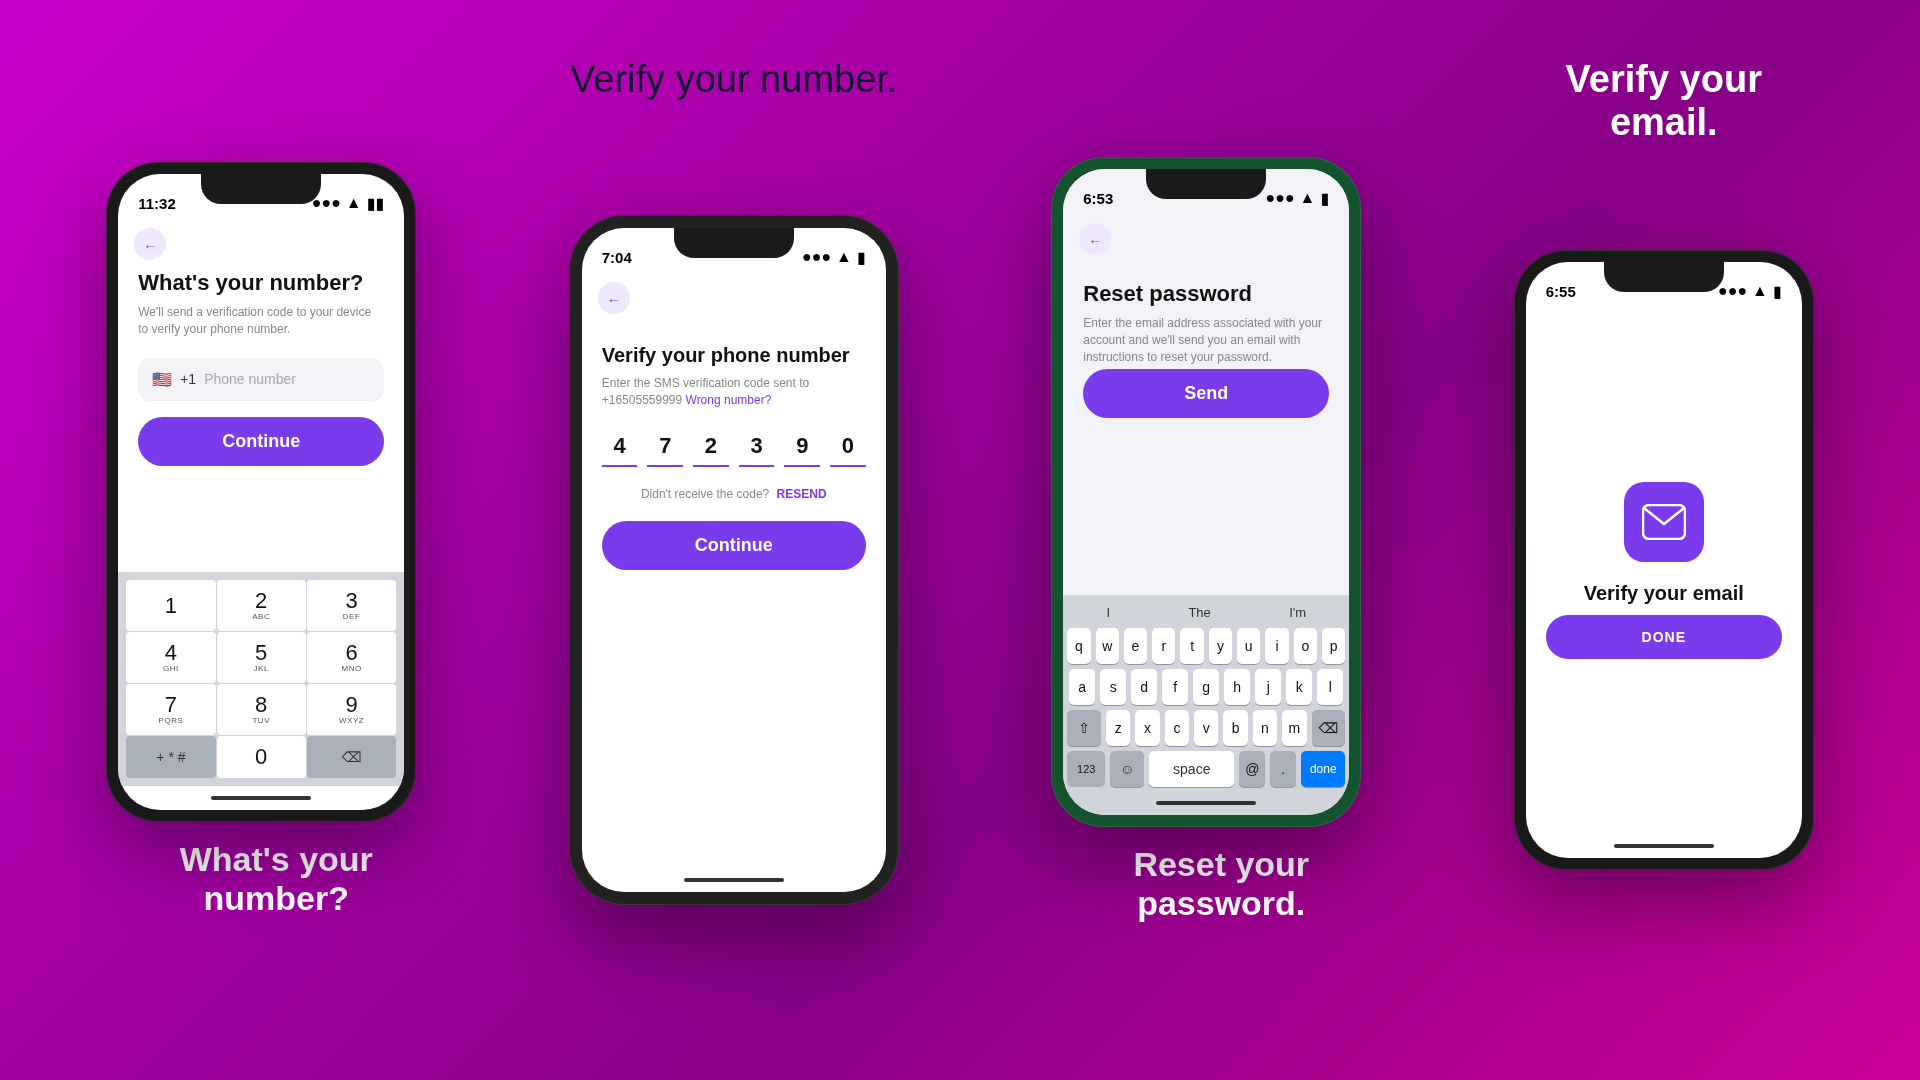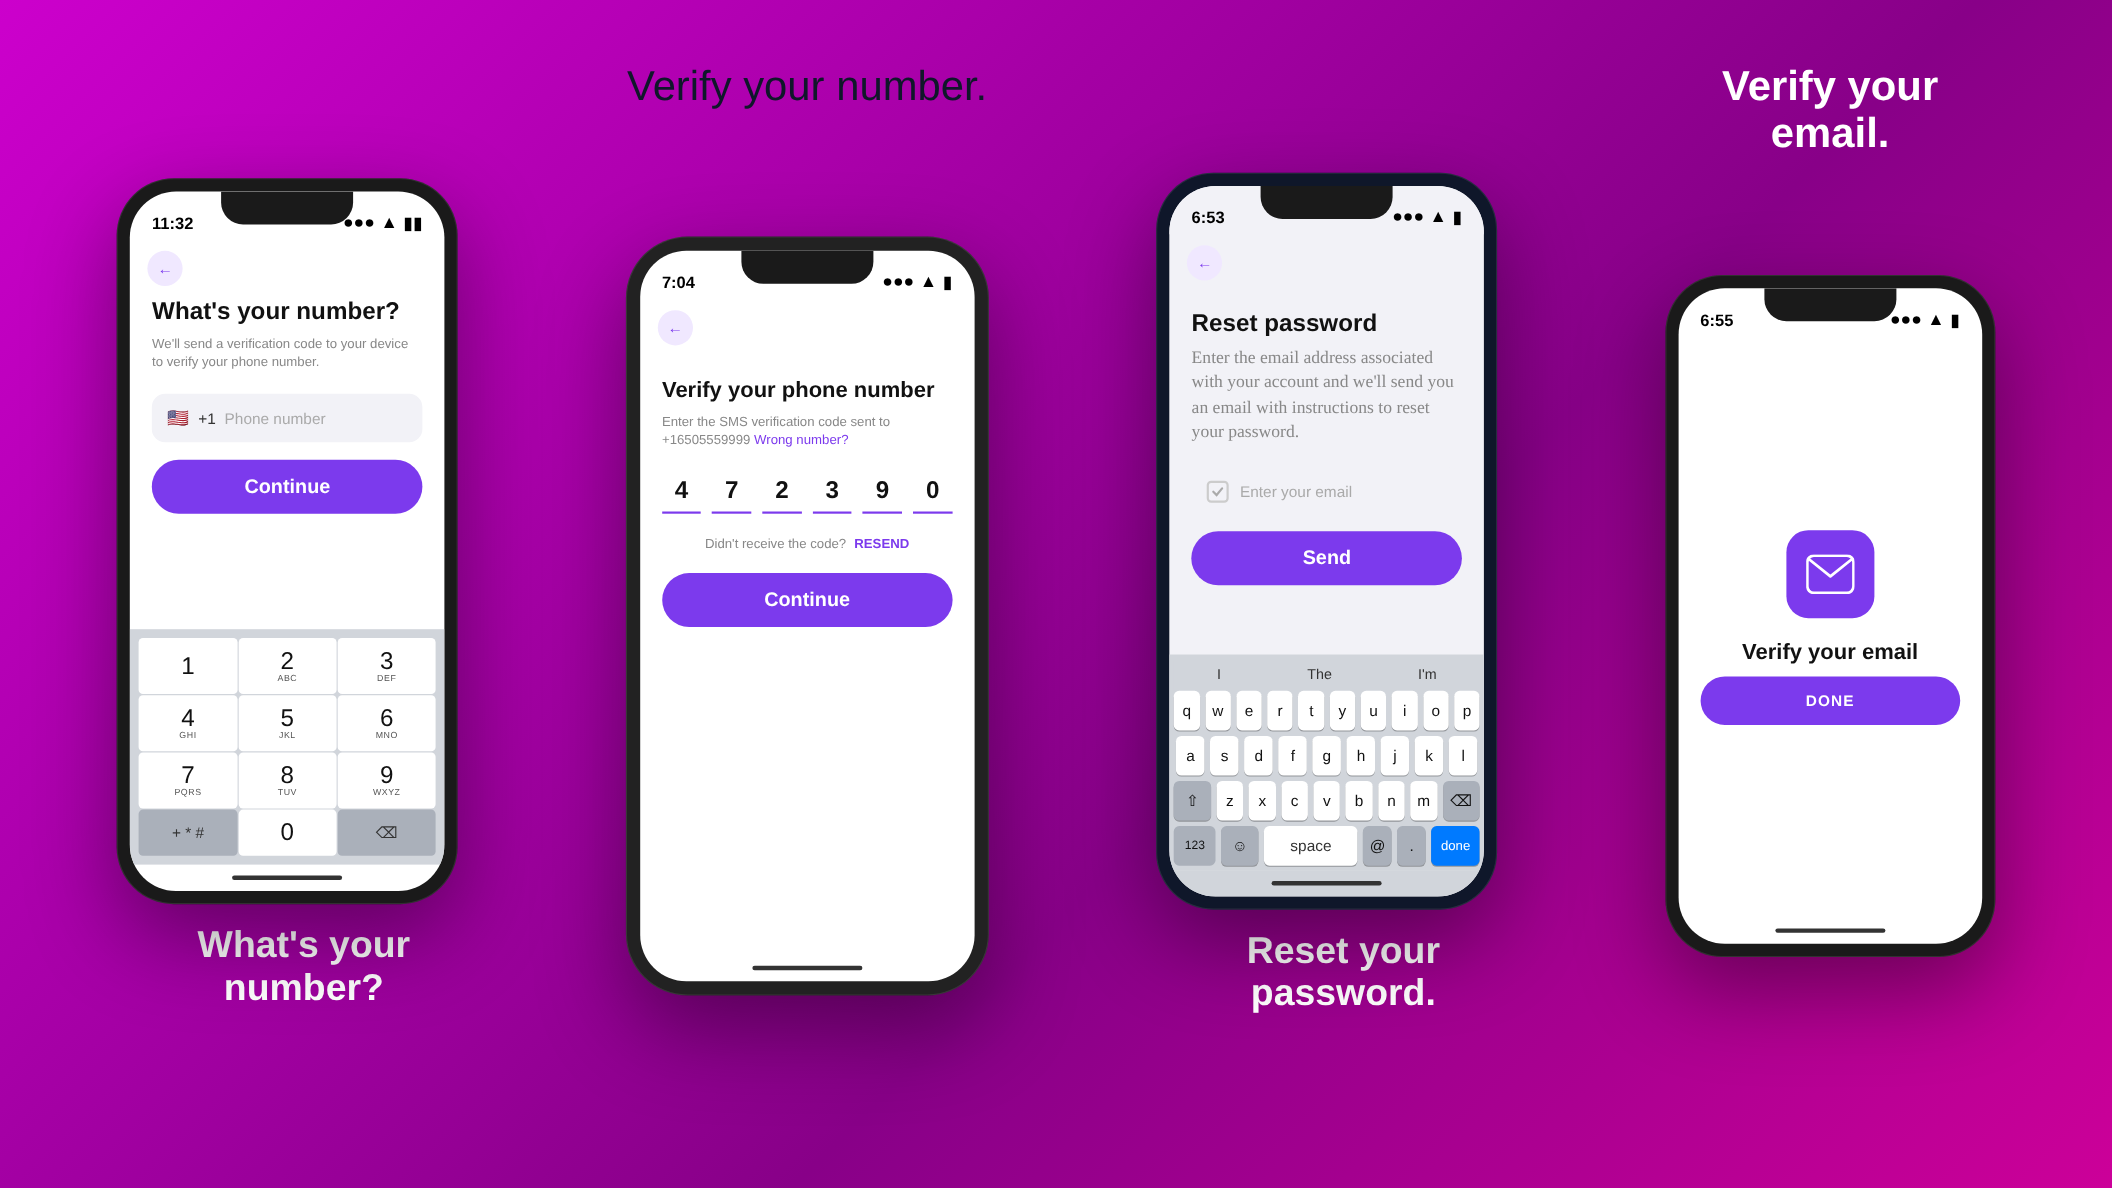--- a/index.html
+++ b/index.html
@@ -276,25 +276,24 @@
     }
 
     .reset-title {
       font-size: 22px;
       font-weight: 700;
       color: #111;
       margin-bottom: 8px;
     }
 
     .reset-subtitle {
-      font-size: 16px;
+      font-size: 12px;
       color: #888;
       line-height: 1.4;
-      margin-bottom: 20px;
-      font-family: Liberation Serif, serif;
+      margin-bottom: 4px;
     }
 
     .email-input-row {
       display: flex;
       align-items: center;
       background: #f2f2f7;
       border-radius: 12px;
       padding: 12px 14px;
       gap: 10px;
       margin-bottom: 14px;
@@ -613,48 +612,40 @@
           <div class="home-indicator">
             <div class="home-bar"></div>
           </div>
         </div>
       </div>
     </div>
   </div>
 
   <div class="section-wrapper">
     <div class="phone-with-label">
-      <div class="phone-frame" style="background:#0f172a; height:670px;">
+      <div class="phone-frame" style="background:#14532d; height:670px;">
         <div class="phone-screen phone-screen-gray">
 
           <div class="status-bar" style="background:#f2f2f7;">
             <span class="status-time">6:53</span>
             <div class="notch"></div>
             <div class="status-icons">
               <span>●●●</span>
               <span>▲</span>
               <span>▮</span>
             </div>
           </div>
 
           <div class="back-btn" style="background:#f0e8ff;">
             <span class="back-arrow" style="color:#7c3aed;">←</span>
           </div>
 
           <div class="reset-content">
             <div class="reset-title">Reset password</div>
             <div class="reset-subtitle">Enter the email address associated with your account and we'll send you an email with instructions to reset your password.</div>
-            <div class="email-input-row">
-              <div class="check-icon">
-                <svg width="12" height="12" viewBox="0 0 12 12">
-                  <path d="M2 6 L5 9 L10 3" stroke="#aaa" stroke-width="2" fill="none" stroke-linecap="round"></path>
-                </svg>
-              </div>
-              <span class="email-placeholder">Enter your email</span>
-            </div>
             <div class="purple-btn">Send</div>
           </div>
 
           <div class="ios-keyboard">
             <div class="kbd-suggestions">
               <span class="kbd-suggestion">I</span>
               <span class="kbd-suggestion">The</span>
               <span class="kbd-suggestion">I'm</span>
             </div>
             <div class="kbd-row">

